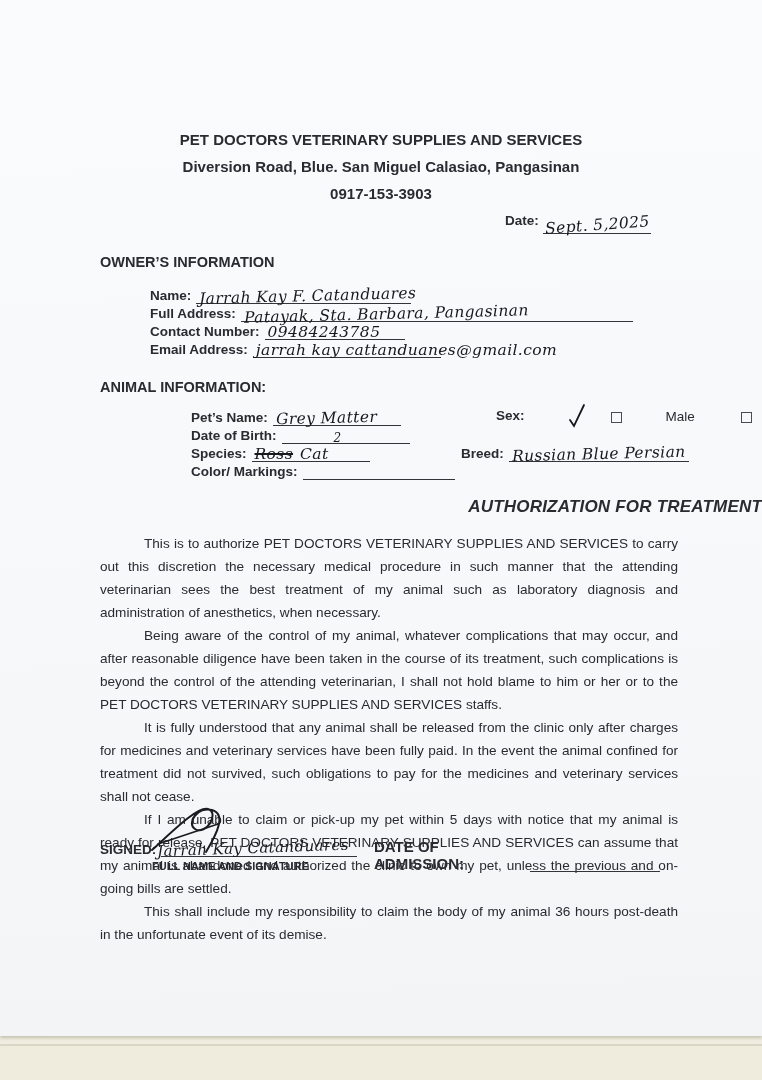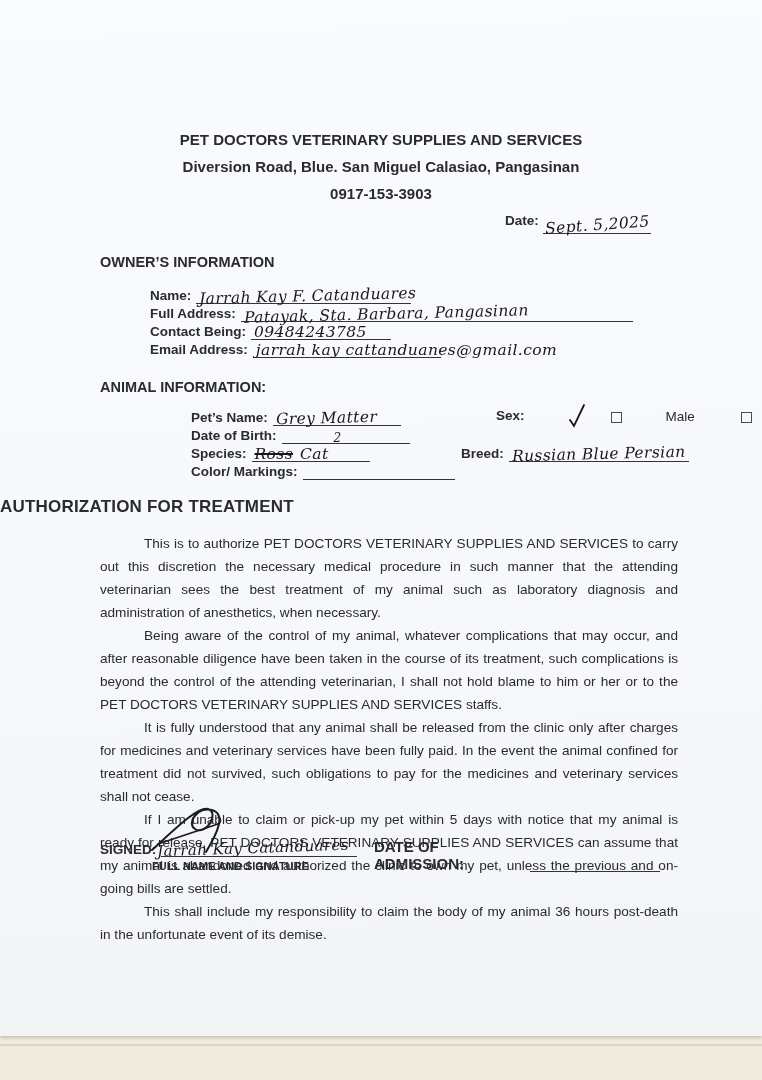--- a/index.html
+++ b/index.html
@@ -50,21 +50,21 @@
   .struck{text-decoration:line-through;text-decoration-thickness:2px;margin-right:7px;}
   
   .col-abs{position:absolute;display:flex;align-items:flex-end;}
   .sex-col{left:305px;top:0;gap:40px;}
   .breed-col{left:270px;top:0;}
   .cb{display:inline-block;width:9px;height:9px;border:1.6px solid #4a4a52;margin:0 4px 1px 6px;background:transparent;}
   .sex-opt{font-size:13.5px;color:#2a2a31;}
   .check-wrap{position:relative;display:inline-block;width:0;height:0;}
   .check-svg{position:absolute;left:3px;top:-21px;}
   
-  .auth-title{position:absolute;top:497px;left:0;right:0;text-align:left;font-weight:bold;font-size:17px;color:#2a2a31;letter-spacing:.2px;}
+  .auth-title{position:absolute;top:497px;left:0;right:0;text-align:right;font-weight:bold;font-size:17px;color:#2a2a31;letter-spacing:.2px;font-style:italic;}
   .paras{position:absolute;top:532px;left:100px;width:578px;}
   .paras p{margin:0;text-indent:44px;text-align:justify;font-size:13.6px;line-height:23px;color:#2a2a31;}
   
   .sign-block{position:absolute;top:838px;left:100px;width:560px;height:60px;}
   .signed-row{display:flex;align-items:flex-end;}
   .signed-row .lbl{font-weight:bold;font-size:13.5px;color:#2a2a31;}
   .sig-fill{position:relative;width:196px;border-bottom:1.5px solid #33333a;height:18px;margin-left:5px;}
   .sig-fill .hw{position:absolute;left:-4px;bottom:-1px;white-space:nowrap;font-size:15px;transform:rotate(-2deg);}
   .flourish{position:absolute;left:48px;top:-38px;}
   .sig-caption{font-weight:bold;font-size:11px;color:#2a2a31;margin:3px 0 0 52px;}
@@ -103,21 +103,21 @@
           <span class="hw rot-1">Jarrah Kay F. Catanduares</span>
         </span>
       </div>
       <div class="frow">
         <span class="lbl">Full Address:</span>
         <span class="fill w-addr">
           <span class="hw rot-1">Patayak, Sta. Barbara, Pangasinan</span>
         </span>
       </div>
       <div class="frow">
-        <span class="lbl">Contact Being:</span>
+        <span class="lbl">Contact Number:</span>
         <span class="fill w-contact">
           <span class="hw">09484243785</span>
         </span>
       </div>
       <div class="frow">
         <span class="lbl">Email Address:</span>
         <span class="fill w-email">
           <span class="hw">jarrah kay cattanduanes@gmail.com</span>
         </span>
       </div>

